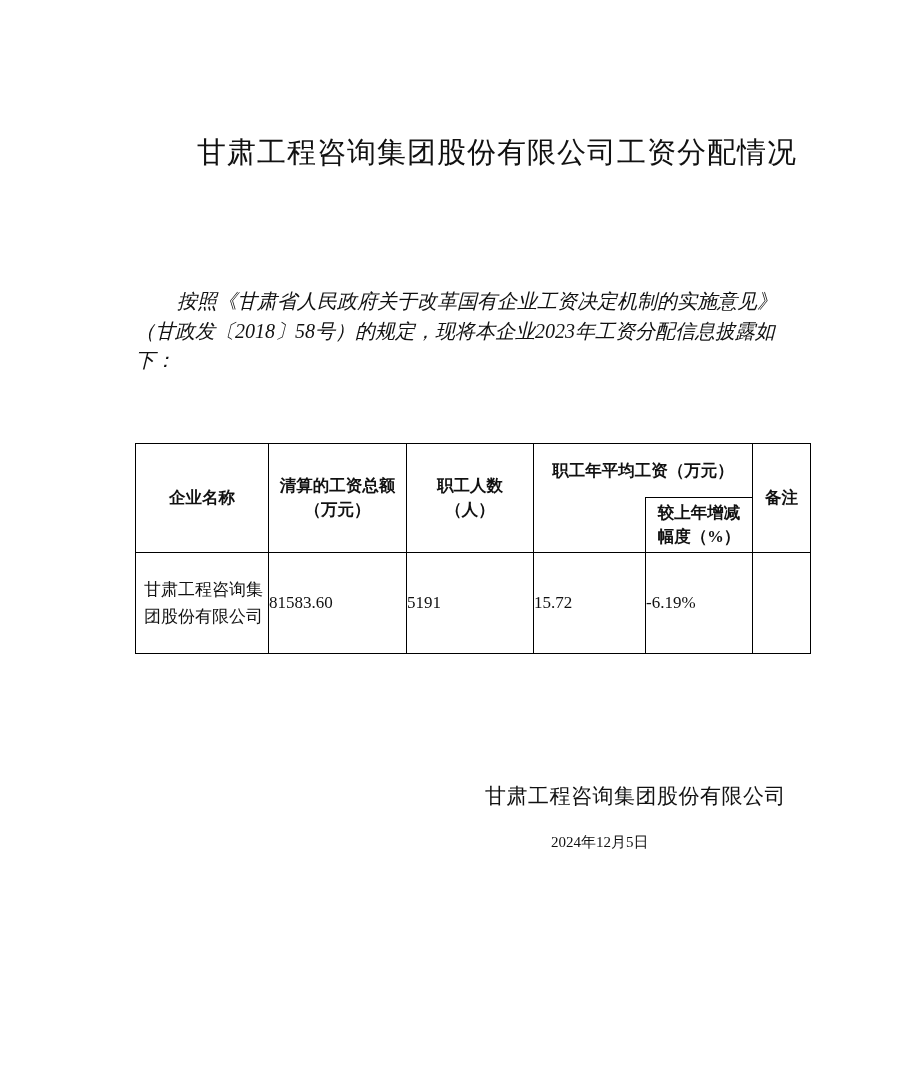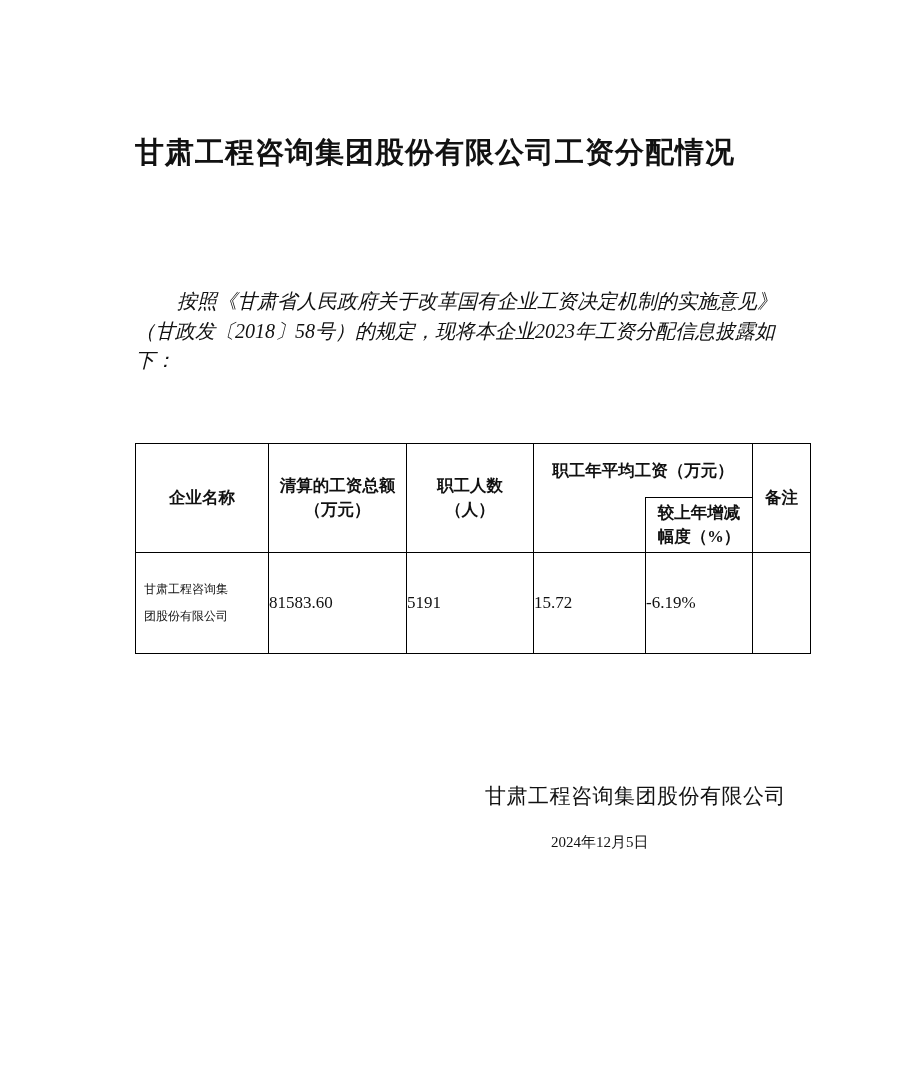--- a/index.html
+++ b/index.html
@@ -11,23 +11,23 @@
   }
   .page {
     position: relative;
     width: 908px; height: 1080px;
     background: #ffffff;
     overflow: hidden;
   }
   .doc-title {
     position: absolute;
     top: 133px; left: 135px; width: 662px;
-    text-align: left;
+    text-align: right;
     font-size: 29px;
-    font-weight: bold;
+    font-weight: normal;
     letter-spacing: 1px;
     white-space: nowrap;
   }
   .intro {
     position: absolute;
     top: 287px; left: 135px; width: 680px;
     font-size: 20px;
     line-height: 29.5px;
   }
   .intro .line { white-space: nowrap; font-style: italic; }
@@ -55,21 +55,21 @@
   }
   tr.hrow-a { height: 54px; }
   tr.hrow-b { height: 55px; }
   tr.drow   { height: 101px; }
   th.span-header { border-bottom: none; }
   td.merged-empty { border-top: none; }
   td.cell-company {
     text-align: left;
     padding-left: 8px;
     white-space: pre-line;
-    font-size: 12px;
+    font-size: 17px;
     line-height: 27px;
   }
   td.cell-num {
     padding-right: 8px;
     font-size: 17px;
   }
   .sig-company {
     position: absolute;
     top: 782px; left: 485px;
     font-size: 21px;

